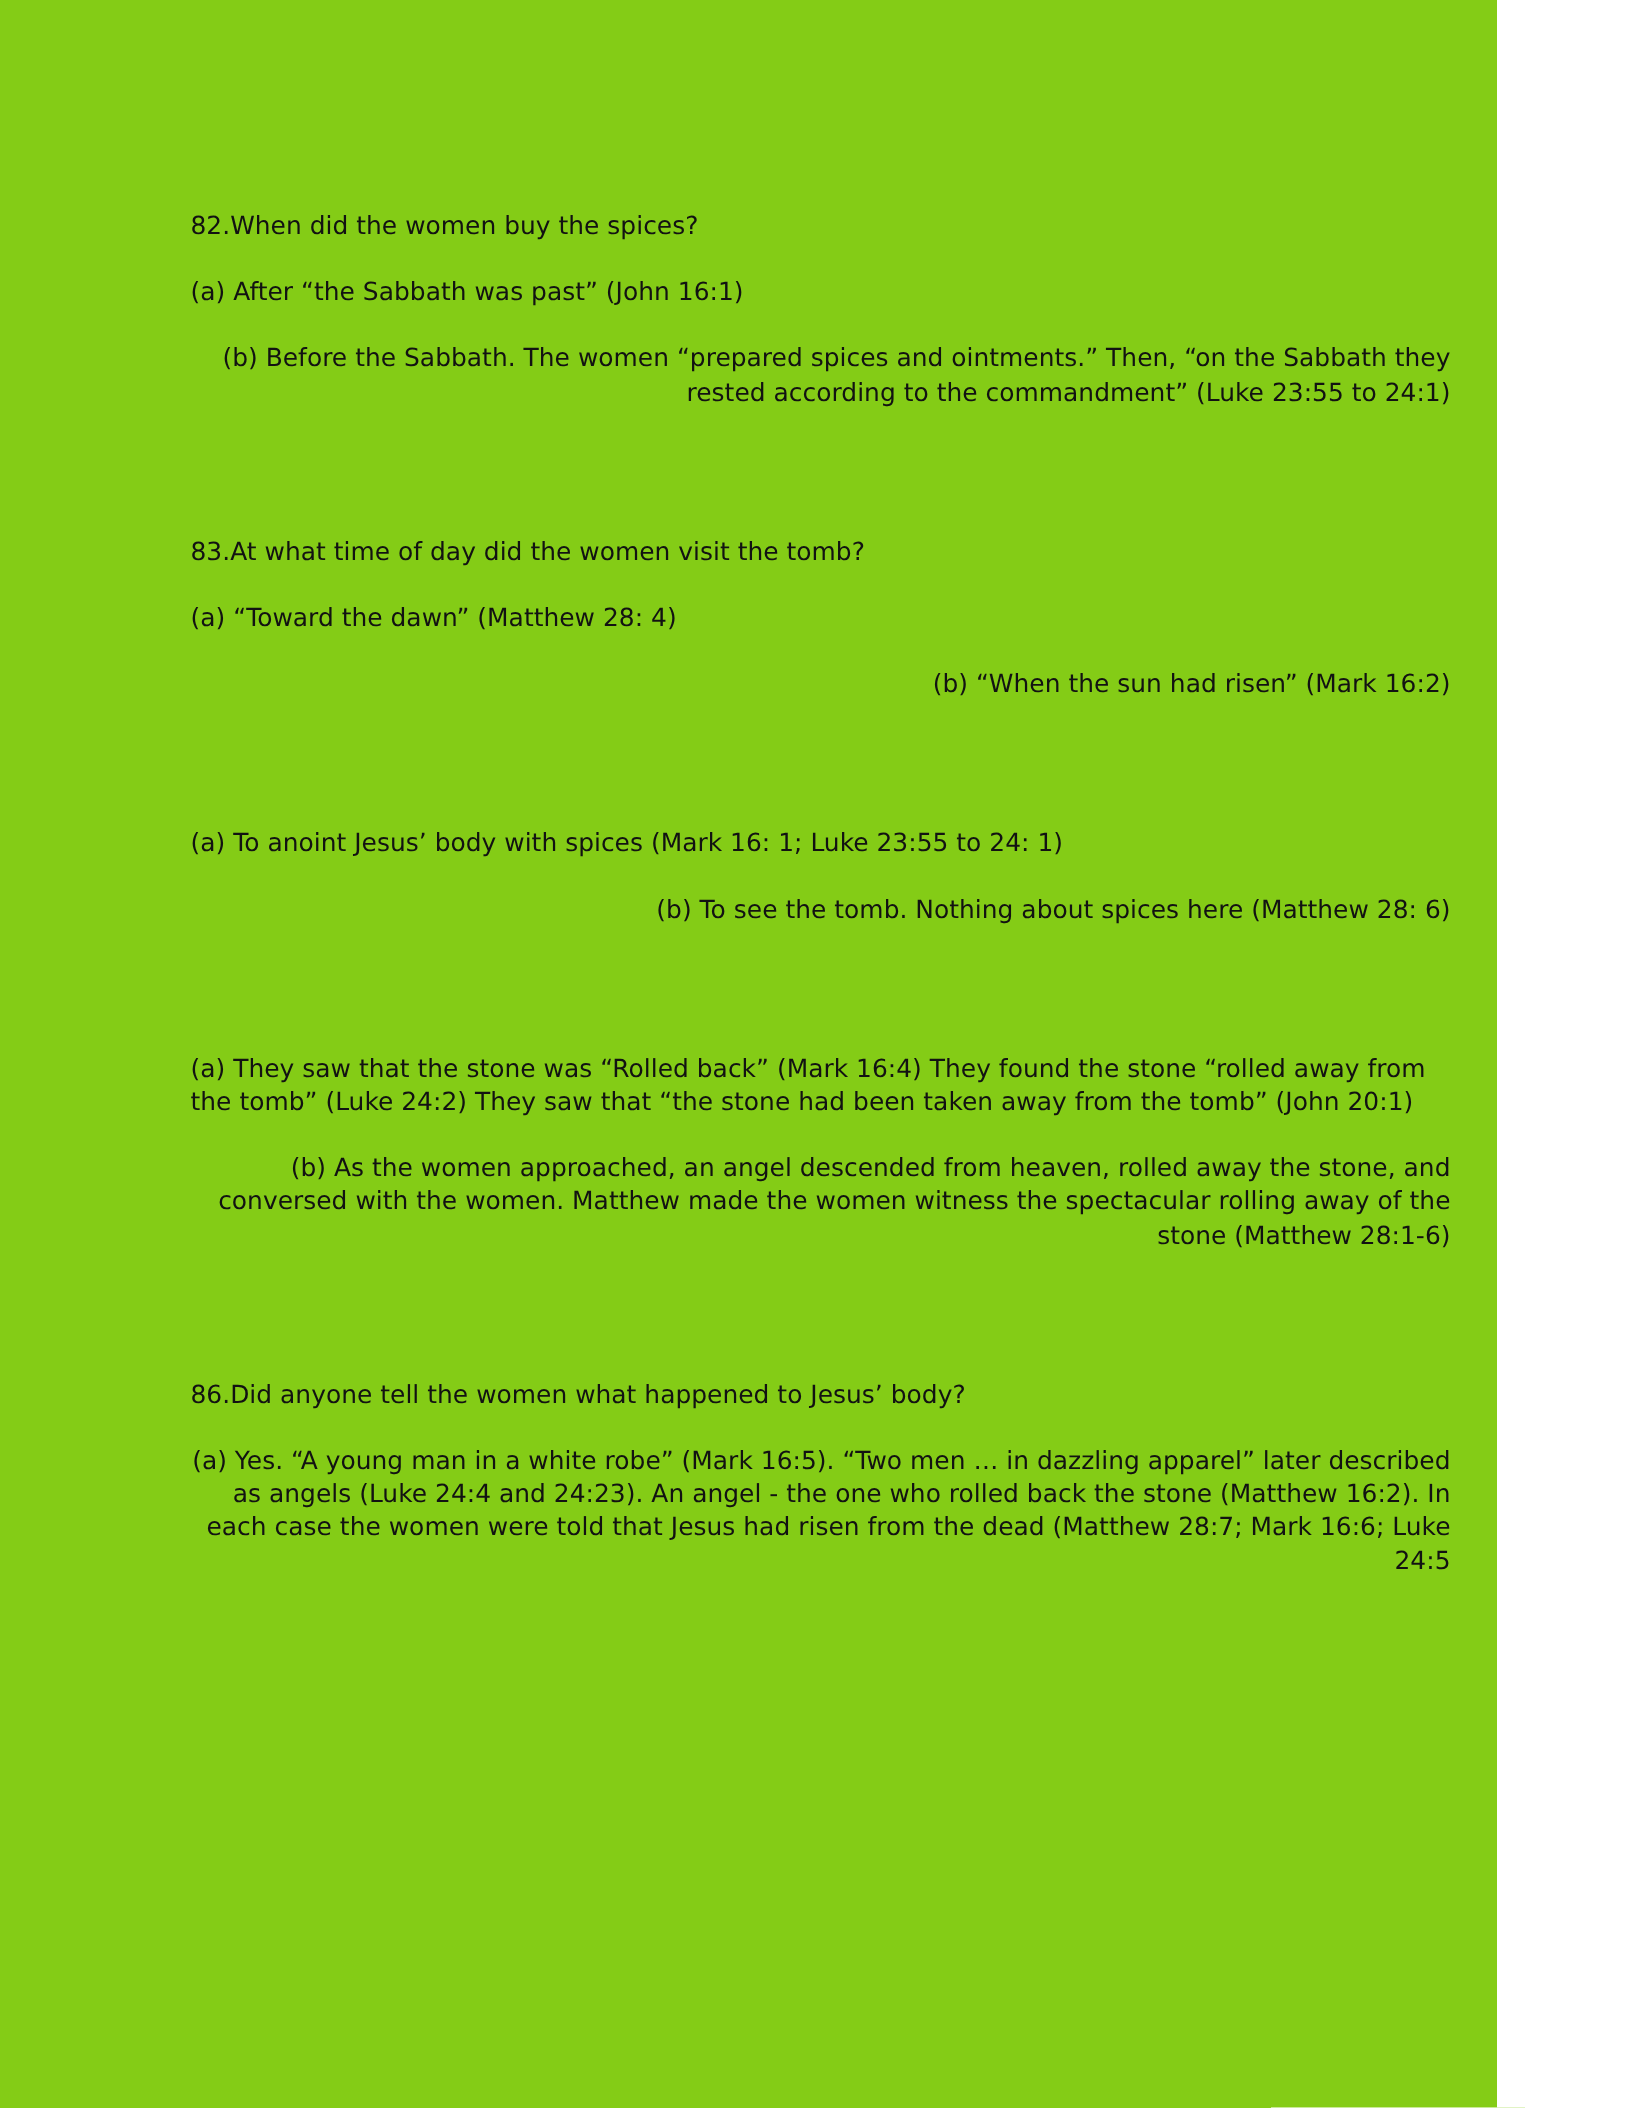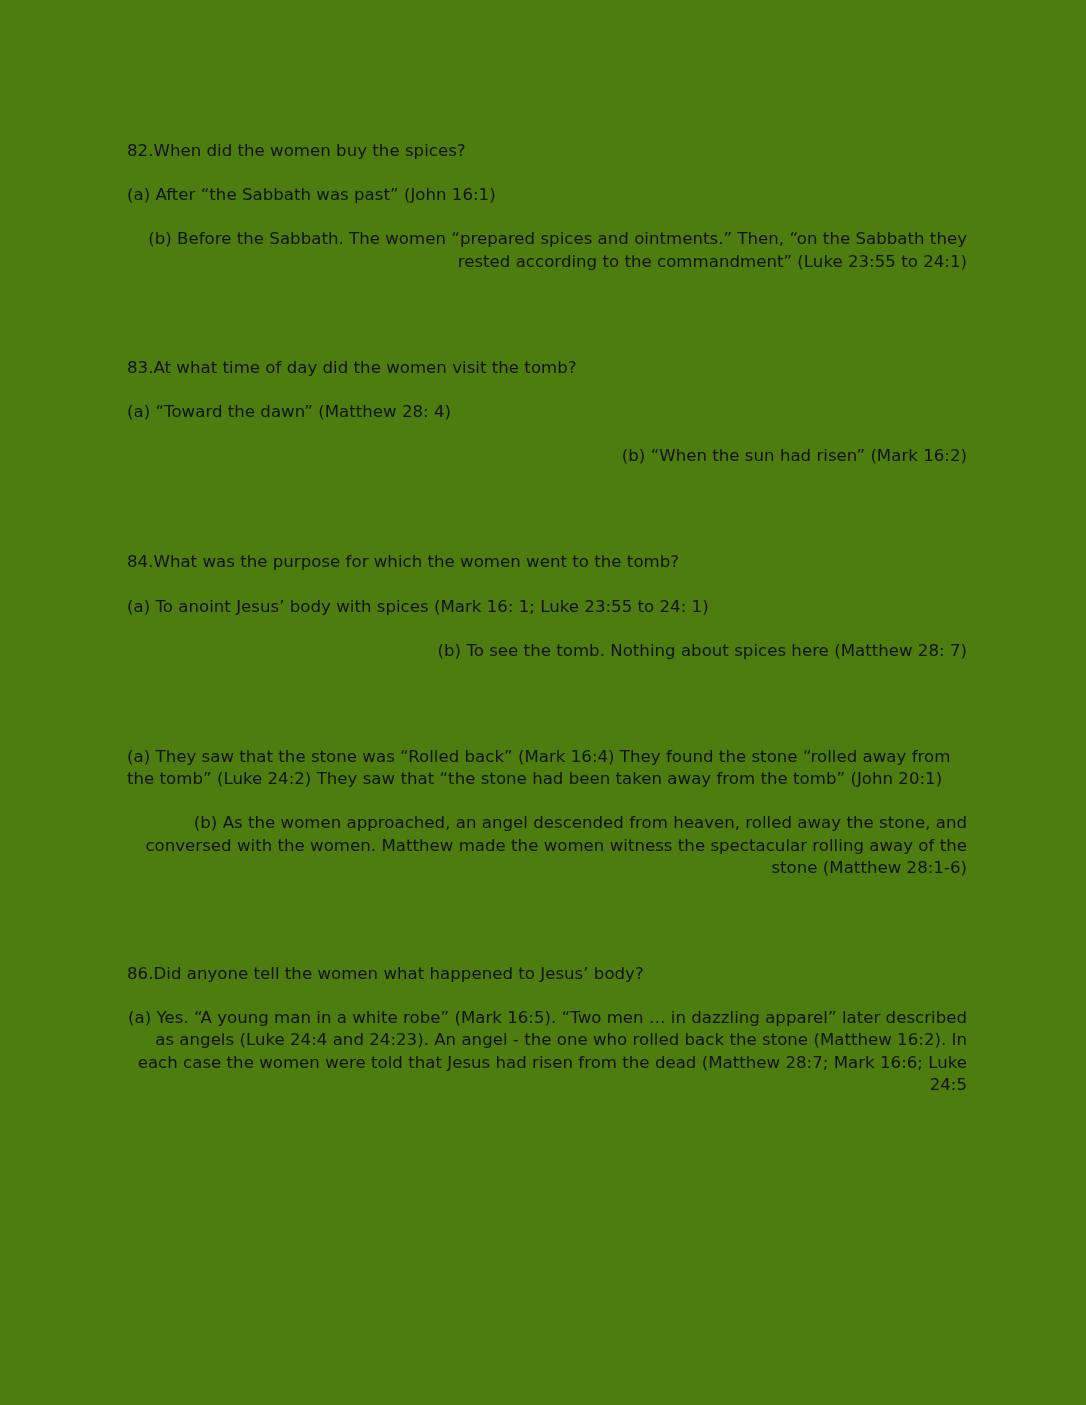--- a/index.html
+++ b/index.html
@@ -7,23 +7,23 @@
     padding: 0;
     background: #ffffff;
   }
   body {
     font-family: "DejaVu Sans", sans-serif;
     color: #000000;
     -webkit-font-smoothing: antialiased;
   }
   #page {
     position: relative;
-    width: 1086px;
+    width: 998px;
     height: 1405px;
-    background: #4d7c0f;
+    background: #84cc16;
     overflow: hidden;
     box-sizing: border-box;
   }
   #text-column {
     position: absolute;
     left: 127px;
     top: 140px;
     width: 840px;
   }
   .qa-block {
@@ -58,23 +58,22 @@
       <p class="line">(b) Before the Sabbath. The women “prepared spices and ointments.” Then, “on the Sabbath they rested according to the commandment” (Luke 23:55 to 24:1)</p>
     </div>
 
     <div class="qa-block">
       <p class="line">83.At what time of day did the women visit the tomb?</p>
       <p class="line">(a) “Toward the dawn” (Matthew 28: 4)</p>
       <p class="line">(b) “When the sun had risen” (Mark 16:2)</p>
     </div>
 
     <div class="qa-block">
-      <p class="line">84.What was the purpose for which the women went to the tomb?</p>
       <p class="line">(a) To anoint Jesus’ body with spices (Mark 16: 1; Luke 23:55 to 24: 1)</p>
-      <p class="line">(b) To see the tomb. Nothing about spices here (Matthew 28: 7)</p>
+      <p class="line">(b) To see the tomb. Nothing about spices here (Matthew 28: 6)</p>
     </div>
 
     <div class="qa-block">
       <p class="line">(a) They saw that the stone was “Rolled back” (Mark 16:4) They found the stone “rolled away from the tomb” (Luke 24:2) They saw that “the stone had been taken away from the tomb” (John 20:1)</p>
       <p class="line">(b) As the women approached, an angel descended from heaven, rolled away the stone, and conversed with the women. Matthew made the women witness the spectacular rolling away of the stone (Matthew 28:1-6)</p>
     </div>
 
     <div class="qa-block last">
       <p class="line">86.Did anyone tell the women what happened to Jesus’ body?</p>
       <p class="line">(a) Yes. “A young man in a white robe” (Mark 16:5). “Two men … in dazzling apparel” later described as angels (Luke 24:4 and 24:23). An angel - the one who rolled back the stone (Matthew 16:2). In each case the women were told that Jesus had risen from the dead (Matthew 28:7; Mark 16:6; Luke 24:5</p>

